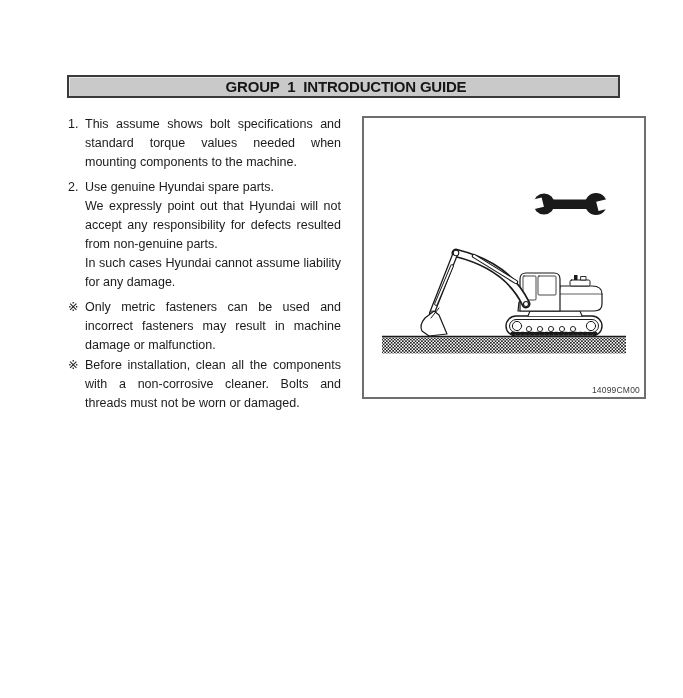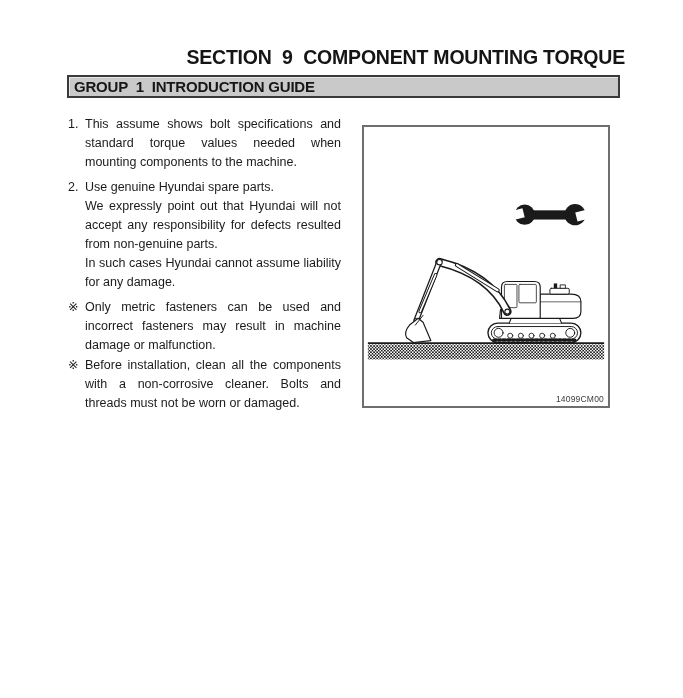--- a/index.html
+++ b/index.html
@@ -10,54 +10,54 @@
   .section-title{
     position:absolute;top:46px;left:0;right:58px;
     text-align:right;font-size:19.5px;font-weight:700;letter-spacing:-0.2px;
     white-space:pre;color:#151515;
   }
   .group-bar{
     position:absolute;left:67px;top:75px;width:553px;height:23px;
     box-sizing:border-box;background:#c9c9c9;border:2px solid #3a3a3a;
     display:flex;align-items:center;
     box-shadow:inset 1px 1px 0 #e6e6e6;
+    justify-content:center;
   }
   .group-bar .group-label{
     font-size:15px;font-weight:700;letter-spacing:-0.2px;white-space:pre;
     padding-left:5px;color:#161616;
   }
   .intro-list{
     position:absolute;left:68px;top:115px;width:273px;
   }
   .list-item{
     display:flex;font-size:12.5px;line-height:19px;
   }
   .list-item .marker{flex:none;width:17px;}
   .list-item .item-text{
     flex:1;text-align:justify;white-space:pre-wrap;
   }
   .gap-before{margin-top:6px;}
   .tight-before{margin-top:1px;}
   .figure-box{
     position:relative;
-    position:absolute;left:362px;top:125px;width:248px;height:283px;
+    position:absolute;left:362px;top:116px;width:284px;height:283px;
     box-sizing:border-box;border:2px solid #6e6e6e;background:#ffffff;
   }
   .figure-box svg{display:block;width:100%;height:100%;}
   .figure-caption{
     position:absolute;right:4px;bottom:2px;
     font-size:8.5px;letter-spacing:0.2px;color:#3c3c3c;
   }
 </style>
 </head>
 <body>
 
 <div class="page">
 
-  <div class="section-title">SECTION  9  COMPONENT MOUNTING TORQUE</div>
 
   <div class="group-bar">
     <span class="group-label">GROUP  1  INTRODUCTION GUIDE</span>
   </div>
 
   <div class="intro-list">
     <div class="list-item">
       <span class="marker">1.</span>
       <span class="item-text">This assume shows bolt specifications and standard torque values needed when mounting components to the machine.</span>
     </div>

